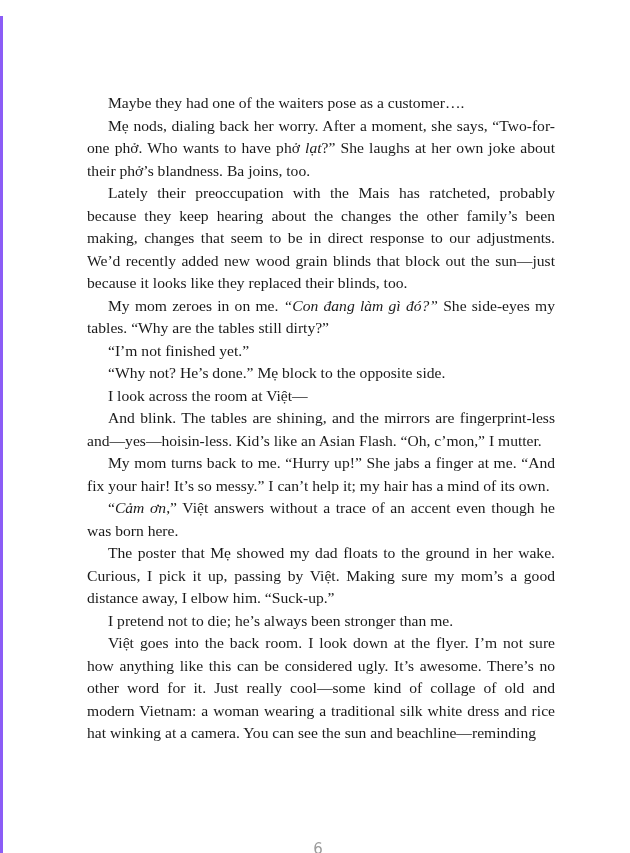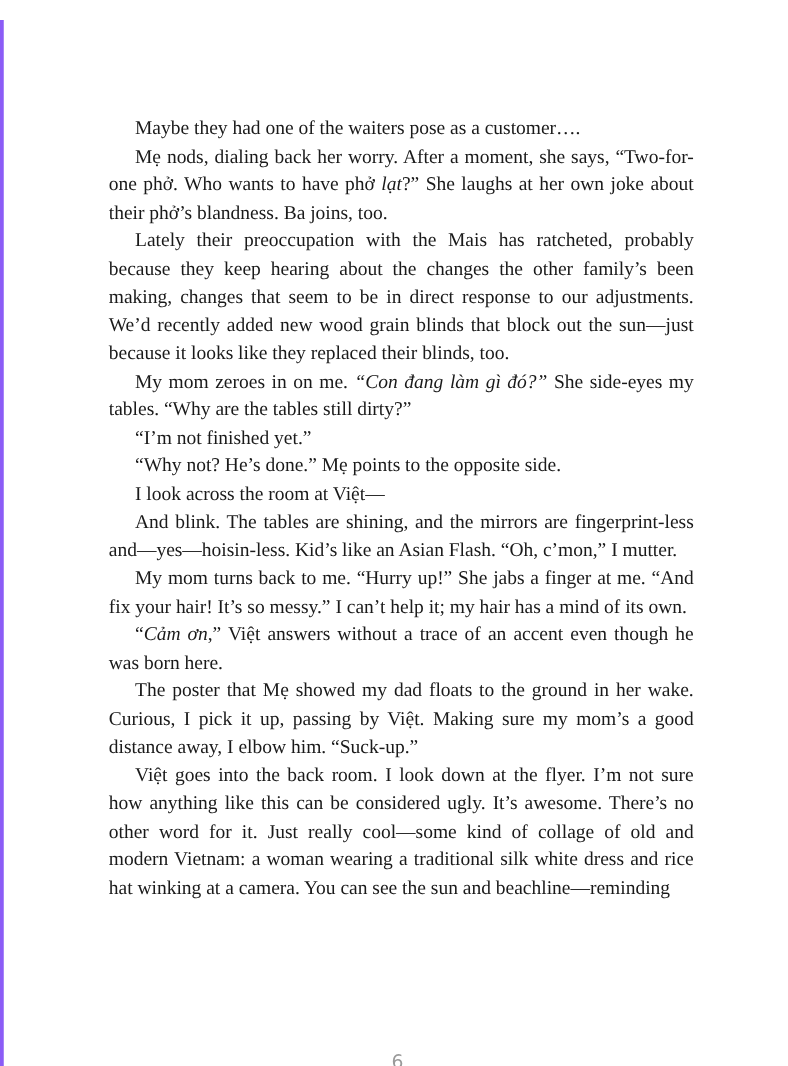--- a/index.html
+++ b/index.html
@@ -55,22 +55,23 @@
 </head>
 <body>
 
 <div class="page">
   <div class="text-body" id="text-body">
       <p><span>Maybe they had one of the waiters pose as a customer….</span></p>
       <p><span>Mẹ nods, dialing back her worry. After a moment, she says, “Two-for-one phở. Who wants to have phở </span><em>lạt</em><span>?” She laughs at her own joke about their phở’s blandness. Ba joins, too.</span></p>
       <p><span>Lately their preoccupation with the Mais has ratcheted, probably because they keep hearing about the changes the other family’s been making, changes that seem to be in direct response to our adjustments. We’d recently added new wood grain blinds that block out the sun—just because it looks like they replaced their blinds, too.</span></p>
       <p><span>My mom zeroes in on me. </span><em>“Con đang làm gì đó?”</em><span> She side-eyes my tables. “Why are the tables still dirty?”</span></p>
       <p><span>“I’m not finished yet.”</span></p>
-      <p><span>“Why not? He’s done.” Mẹ points to the opposite side.</span></p>
+      <p><span>“Why not? He’s done.” Mẹ block to the opposite side.</span></p>
       <p><span>I look across the room at Việt—</span></p>
       <p><span>And blink. The tables are shining, and the mirrors are fingerprint-less and—yes—hoisin-less. Kid’s like an Asian Flash. “Oh, c’mon,” I mutter.</span></p>
       <p><span>My mom turns back to me. “Hurry up!” She jabs a finger at me. “And fix your hair! It’s so messy.” I can’t help it; my hair has a mind of its own.</span></p>
       <p><span>“</span><em>Cảm ơn</em><span>,” Việt answers without a trace of an accent even though he was born here.</span></p>
       <p><span>The poster that Mẹ showed my dad floats to the ground in her wake. Curious, I pick it up, passing by Việt. Making sure my mom’s a good distance away, I elbow him. “Suck-up.”</span></p>
+      <p><span>I pretend not to die; he’s always been stronger than me.</span></p>
       <p><span>Việt goes into the back room. I look down at the flyer. I’m not sure how anything like this can be considered ugly. It’s awesome. There’s no other word for it. Just really cool—some kind of collage of old and modern Vietnam: a woman wearing a traditional silk white dress and rice hat winking at a camera. You can see the sun and beachline—reminding</span></p>
     </div>
   <div class="page-number">6</div>
 </div>
 
 </body></html>

